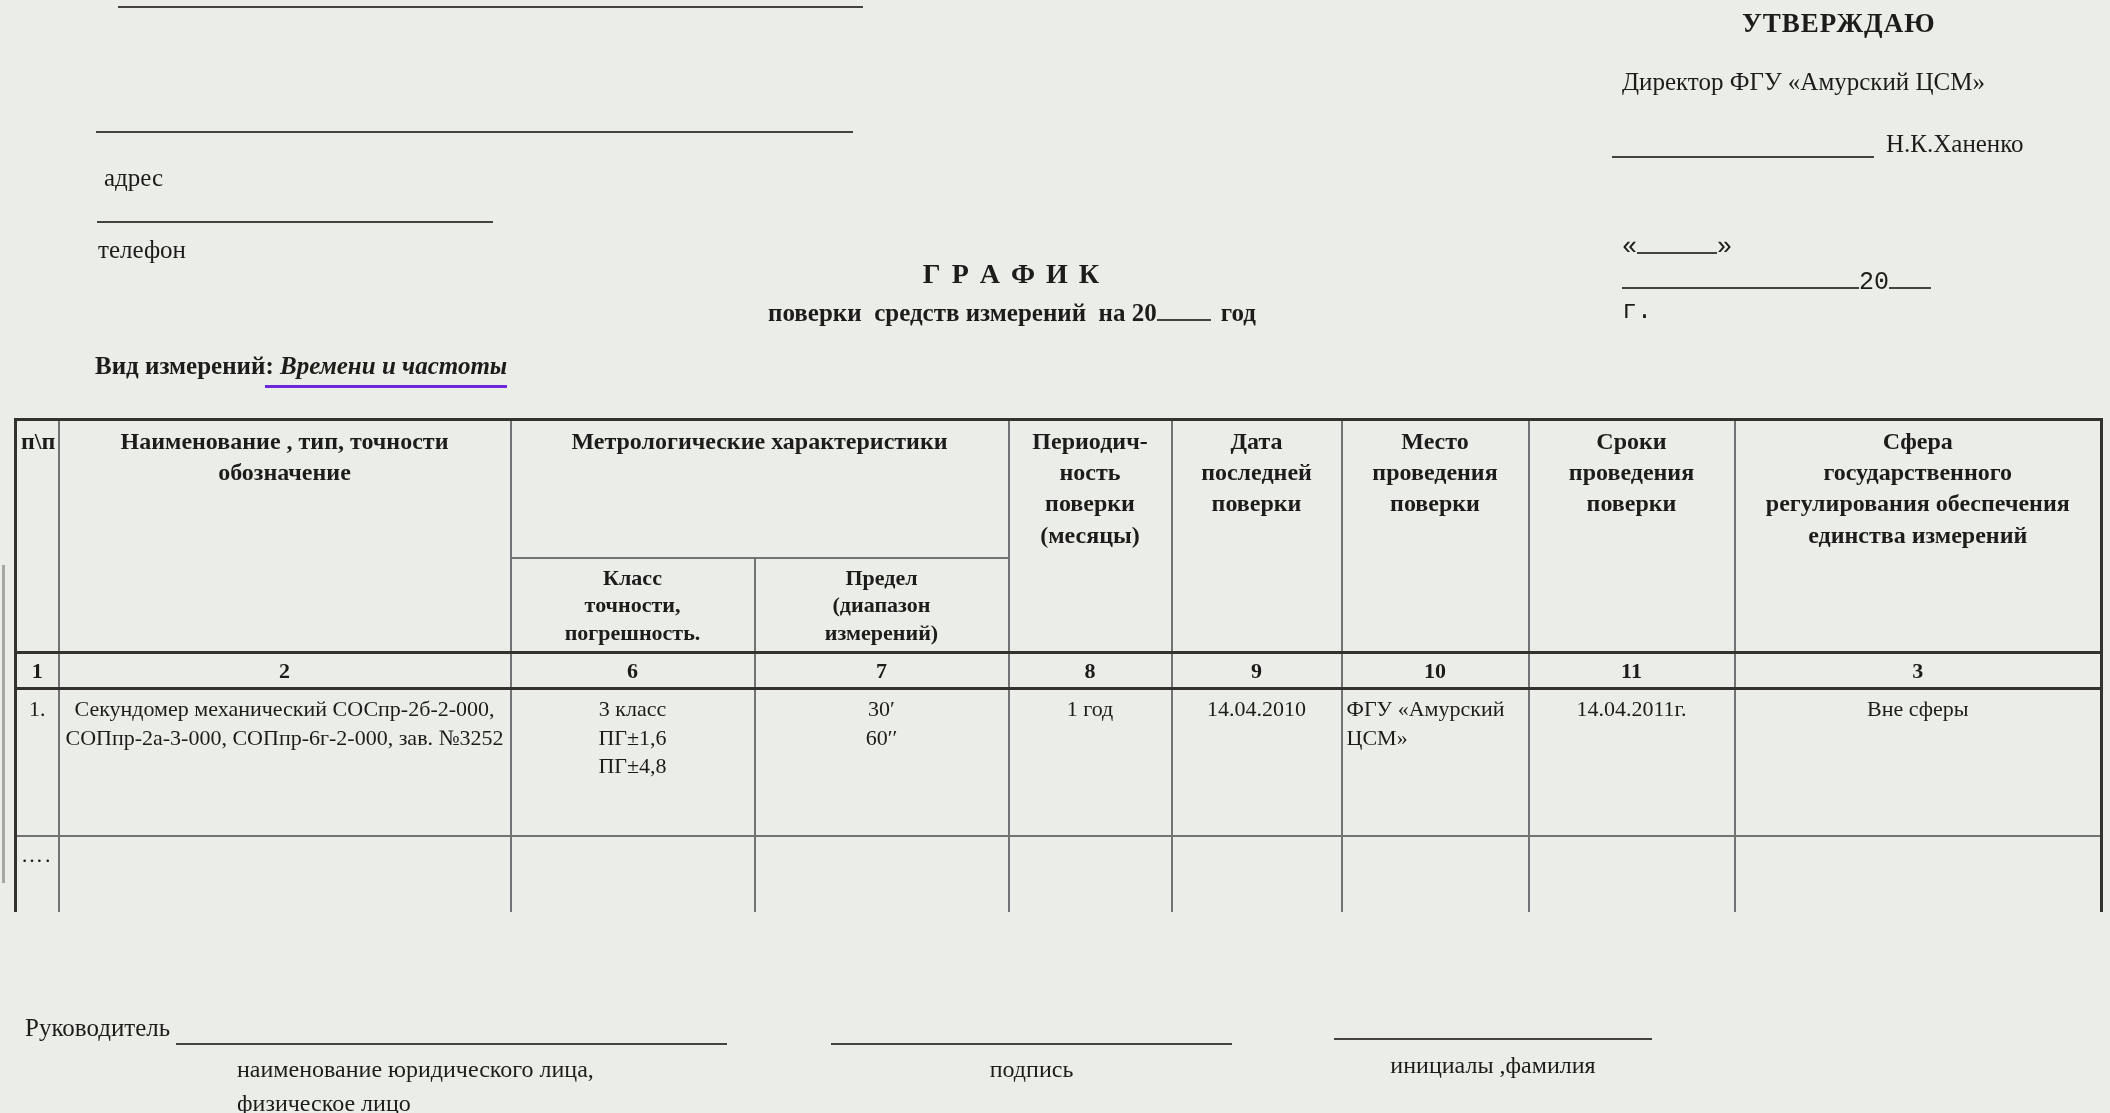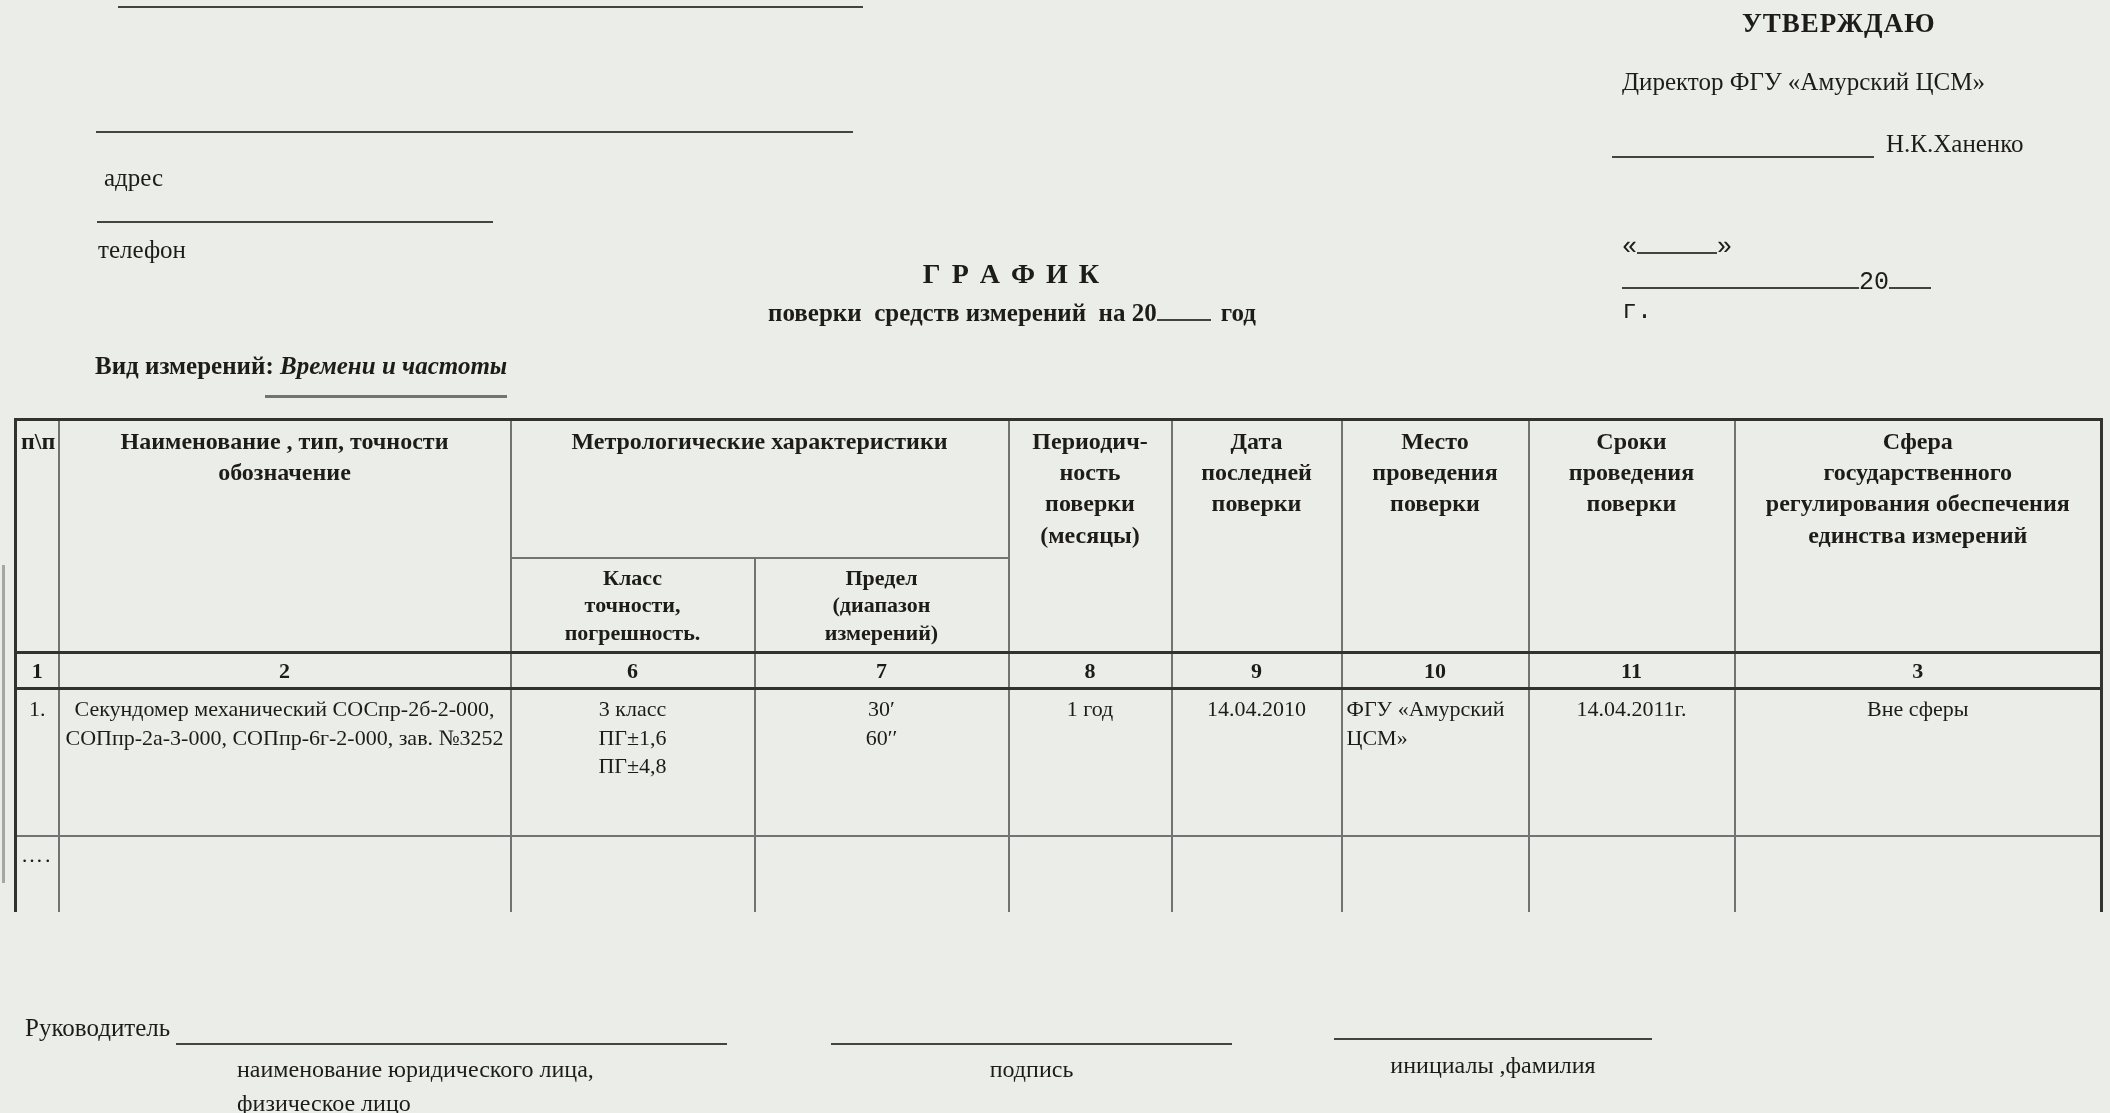--- a/index.html
+++ b/index.html
@@ -22,21 +22,21 @@
 
   .approve-head{font-size:27px;font-weight:bold;letter-spacing:1px;}
   .approve-pos{font-size:25px;}
   .approve-sign{display:flex;align-items:flex-end;gap:12px;font-size:25px;}
   .approve-date{font-size:25px;white-space:pre;}
 
   .doc-title{font-size:28px;font-weight:bold;letter-spacing:2px;text-align:center;width:560px;}
   .doc-subtitle{font-size:25px;font-weight:bold;text-align:center;width:760px;white-space:pre;}
 
   .mtype{font-size:25px;font-weight:bold;}
-  .mtype .uwrap{border-bottom:3px solid #737373;padding-bottom:16px;margin-top:46px;}
+  .mtype .uwrap{border-bottom:3px solid #6d28d9;padding-bottom:6px;margin-top:46px;}
   .mtype .val{font-style:italic;}
 
   table.sched{
     position:absolute;left:14px;top:418px;width:2086px;
     border-collapse:collapse;table-layout:fixed;
     border:3px solid #34322e;border-bottom:none;
   }
   table.sched th,table.sched td{
     border:2px solid #737373;
     padding:5px 4px;

